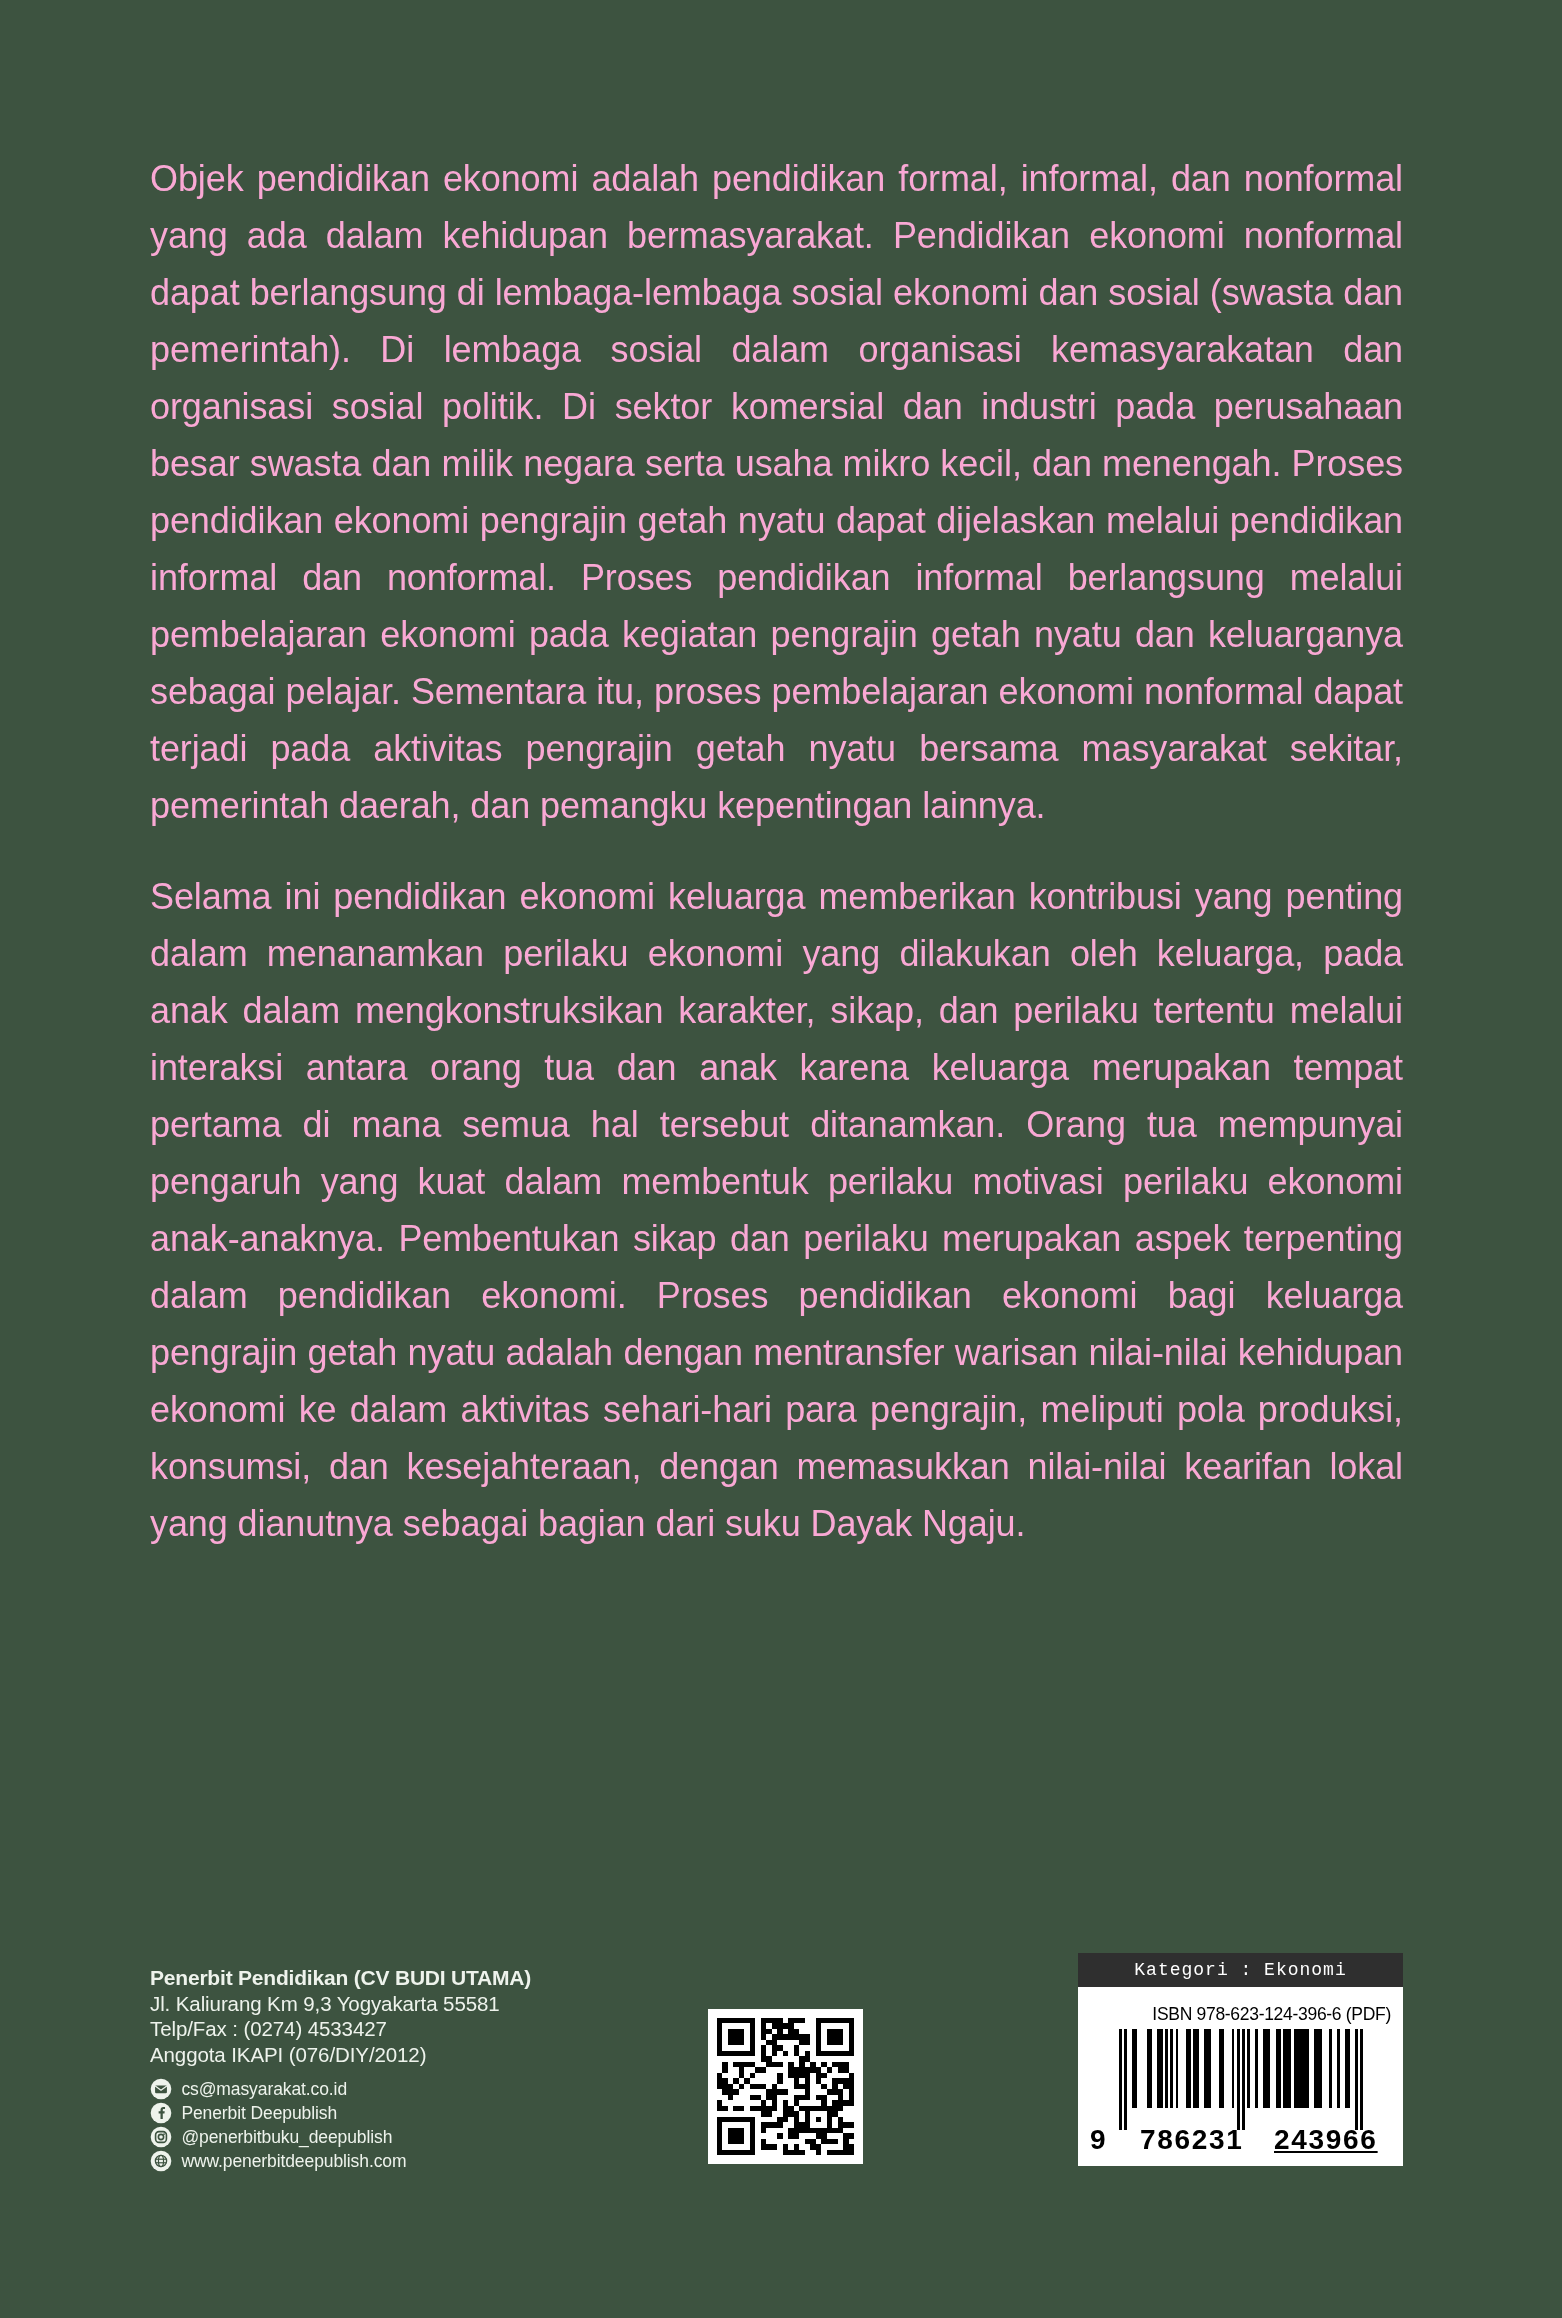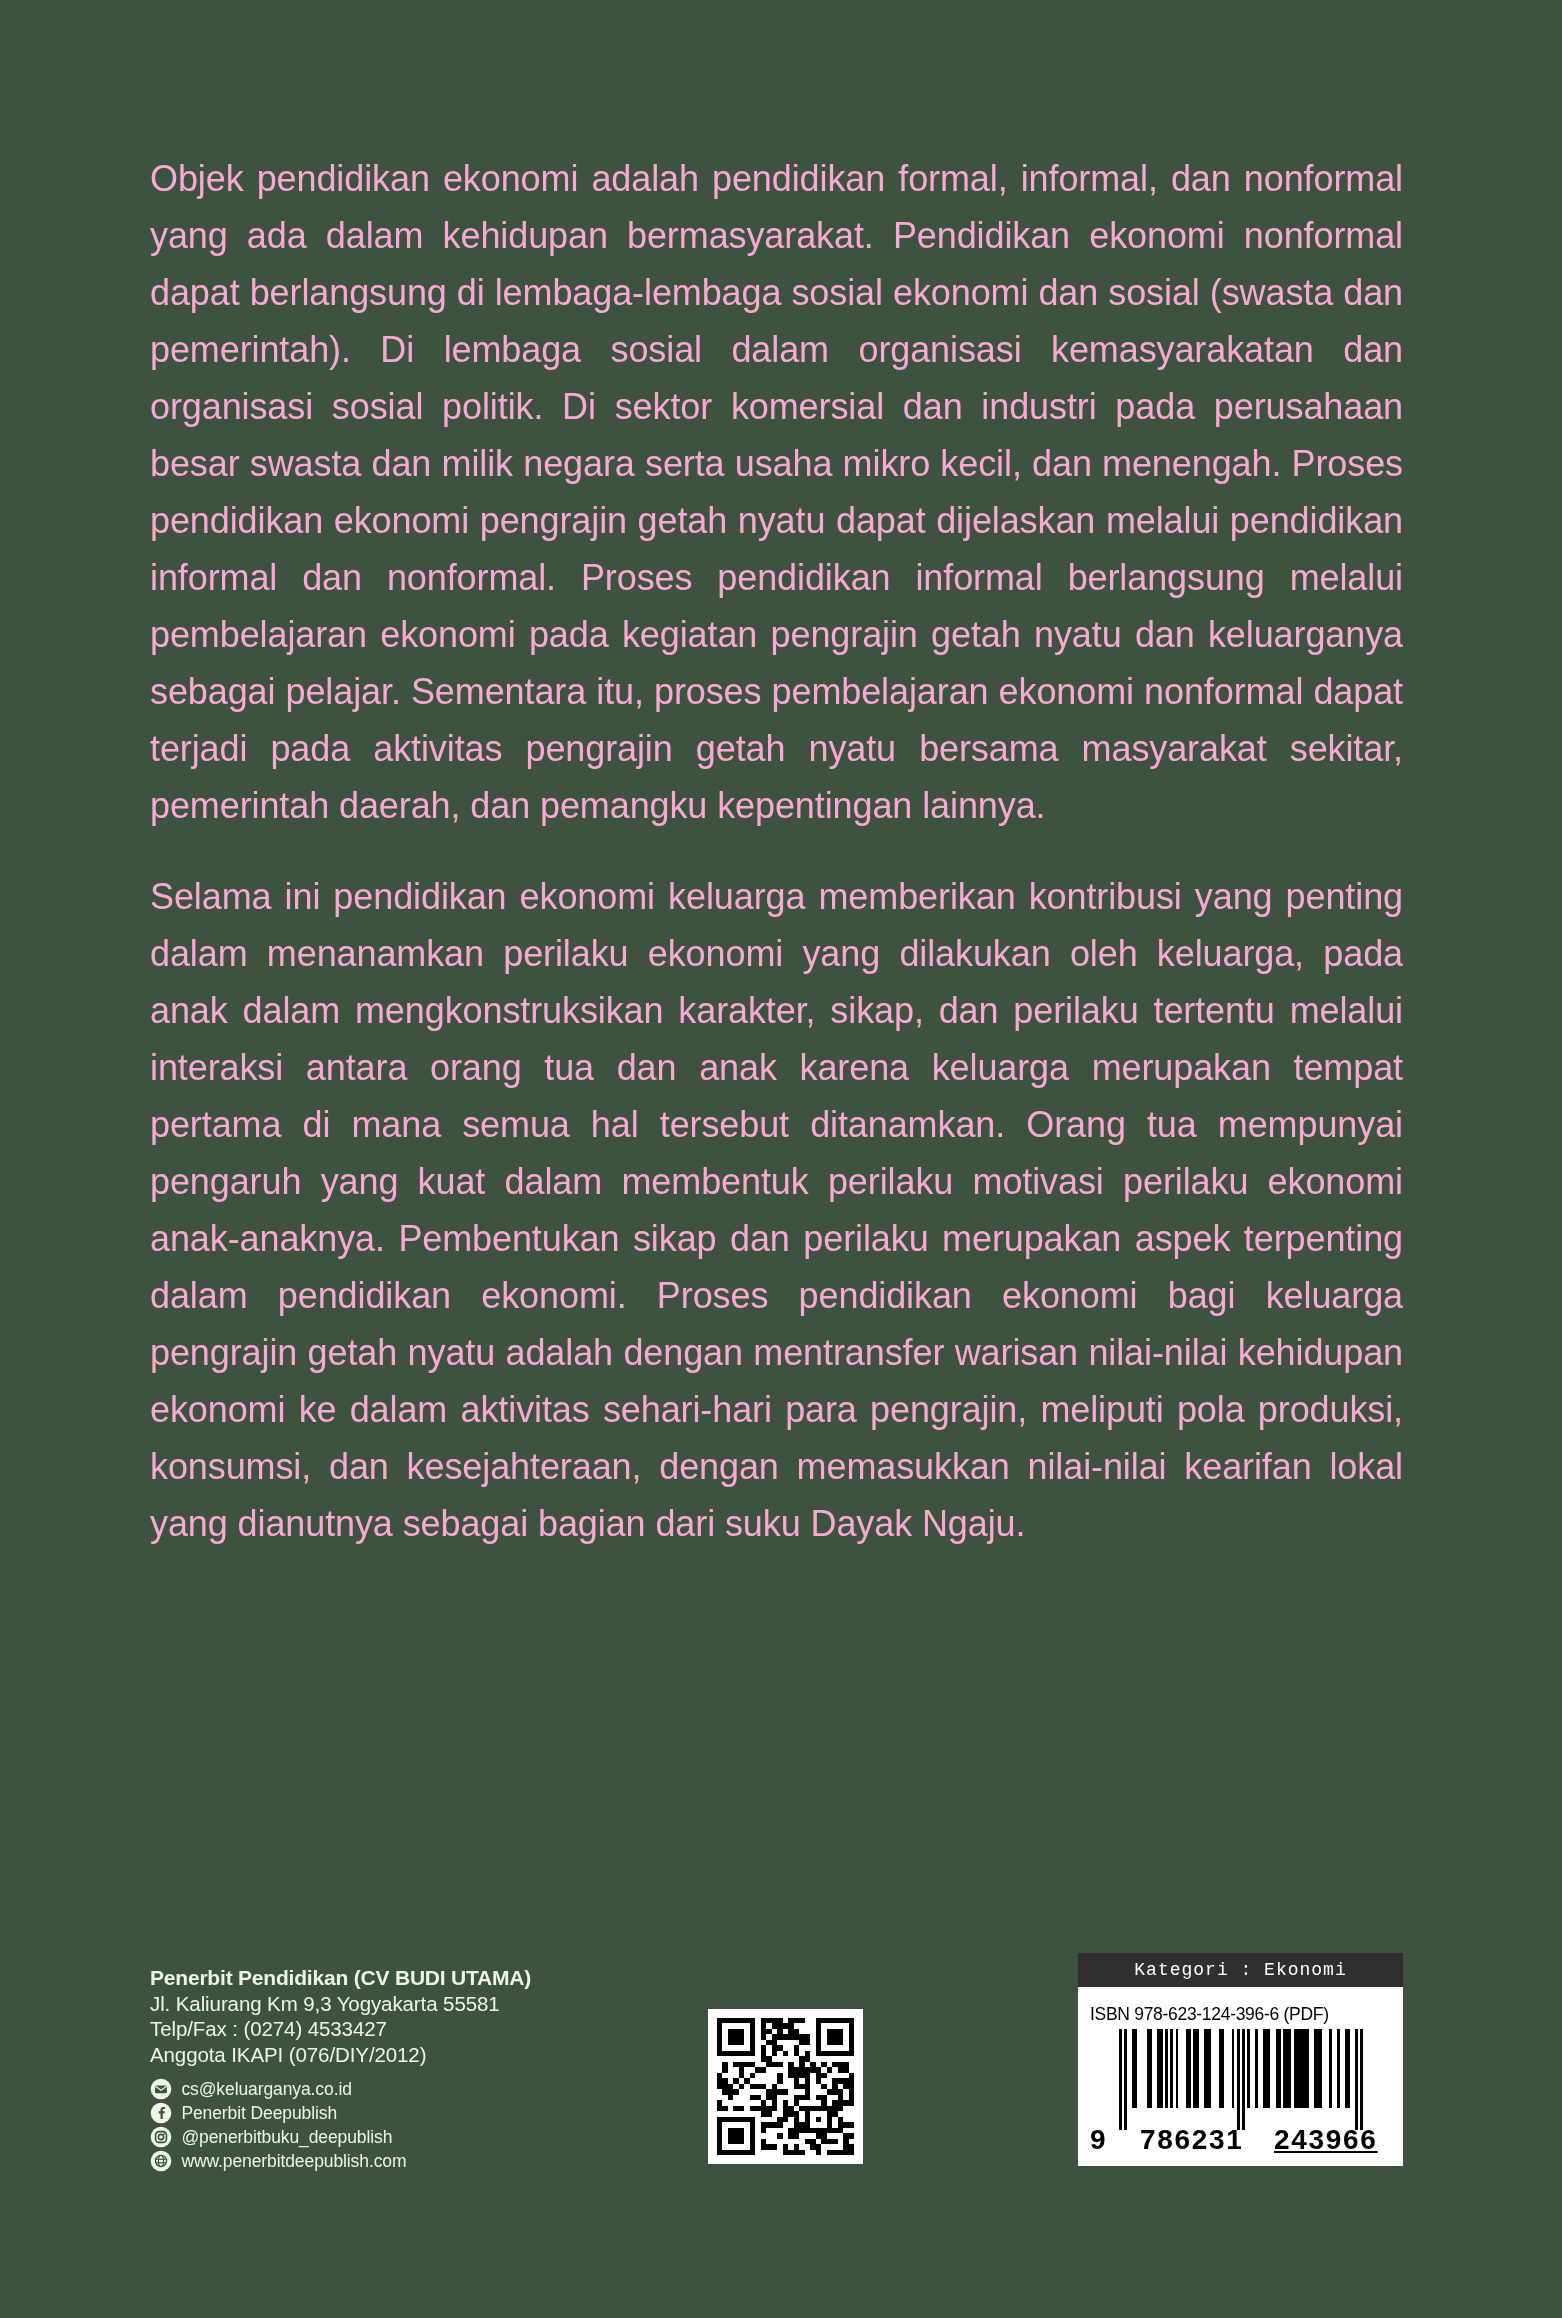--- a/index.html
+++ b/index.html
@@ -132,21 +132,21 @@
     letter-spacing: 1px;
   }
   .barcode-card {
     background: #ffffff;
     padding: 10.2px 12px 8.5px 12px;
     box-sizing: border-box;
     height: 179px;
     position: relative;
   }
   .isbn-text {
-    text-align: left;
+    text-align: right;
     color: #000;
     font-size: 17.5px;
     letter-spacing: -0.3px;
     margin-top: 6.8px;
     margin-bottom: 4px;
   }
   .bars {
     position: relative;
     height: 101px;
     margin: 0 24px 0 29px;
@@ -197,21 +197,21 @@
       <div class="pub-contacts">
 
         <div class="contact-row">
           <span class="contact-icon">
             <svg width="22" height="22" viewBox="0 0 26 26">
               <circle cx="13" cy="13" r="12.2" fill="#eef3ec"></circle>
               <rect x="6" y="9" width="14" height="9" rx="1.4" fill="#3d5340"></rect>
               <path d="M6.6 9.8 L13 14.4 L19.4 9.8" stroke="#eef3ec" stroke-width="1.5" fill="none" stroke-linecap="round" stroke-linejoin="round"></path>
             </svg>
           </span>
-          <span class="contact-text">cs@keluarganya.co.id</span>
+          <span class="contact-text">cs@masyarakat.co.id</span>
         </div>
 
         <div class="contact-row">
           <span class="contact-icon">
             <svg width="22" height="22" viewBox="0 0 26 26">
               <circle cx="13" cy="13" r="12.2" fill="#eef3ec"></circle>
               <path d="M15.1 13.6h2.0l0.3-2.6h-2.3V9.6c0-0.75 0.2-1.26 1.28-1.26h1.37V6.02c-0.24-0.03-1.05-0.1-2.0-0.1-1.98 0-3.34 1.21-3.34 3.43V11h-2.2v2.6h2.2v6.6h2.7z" fill="#3d5340"></path>
             </svg>
           </span>
           <span class="contact-text">Penerbit Deepublish</span>

